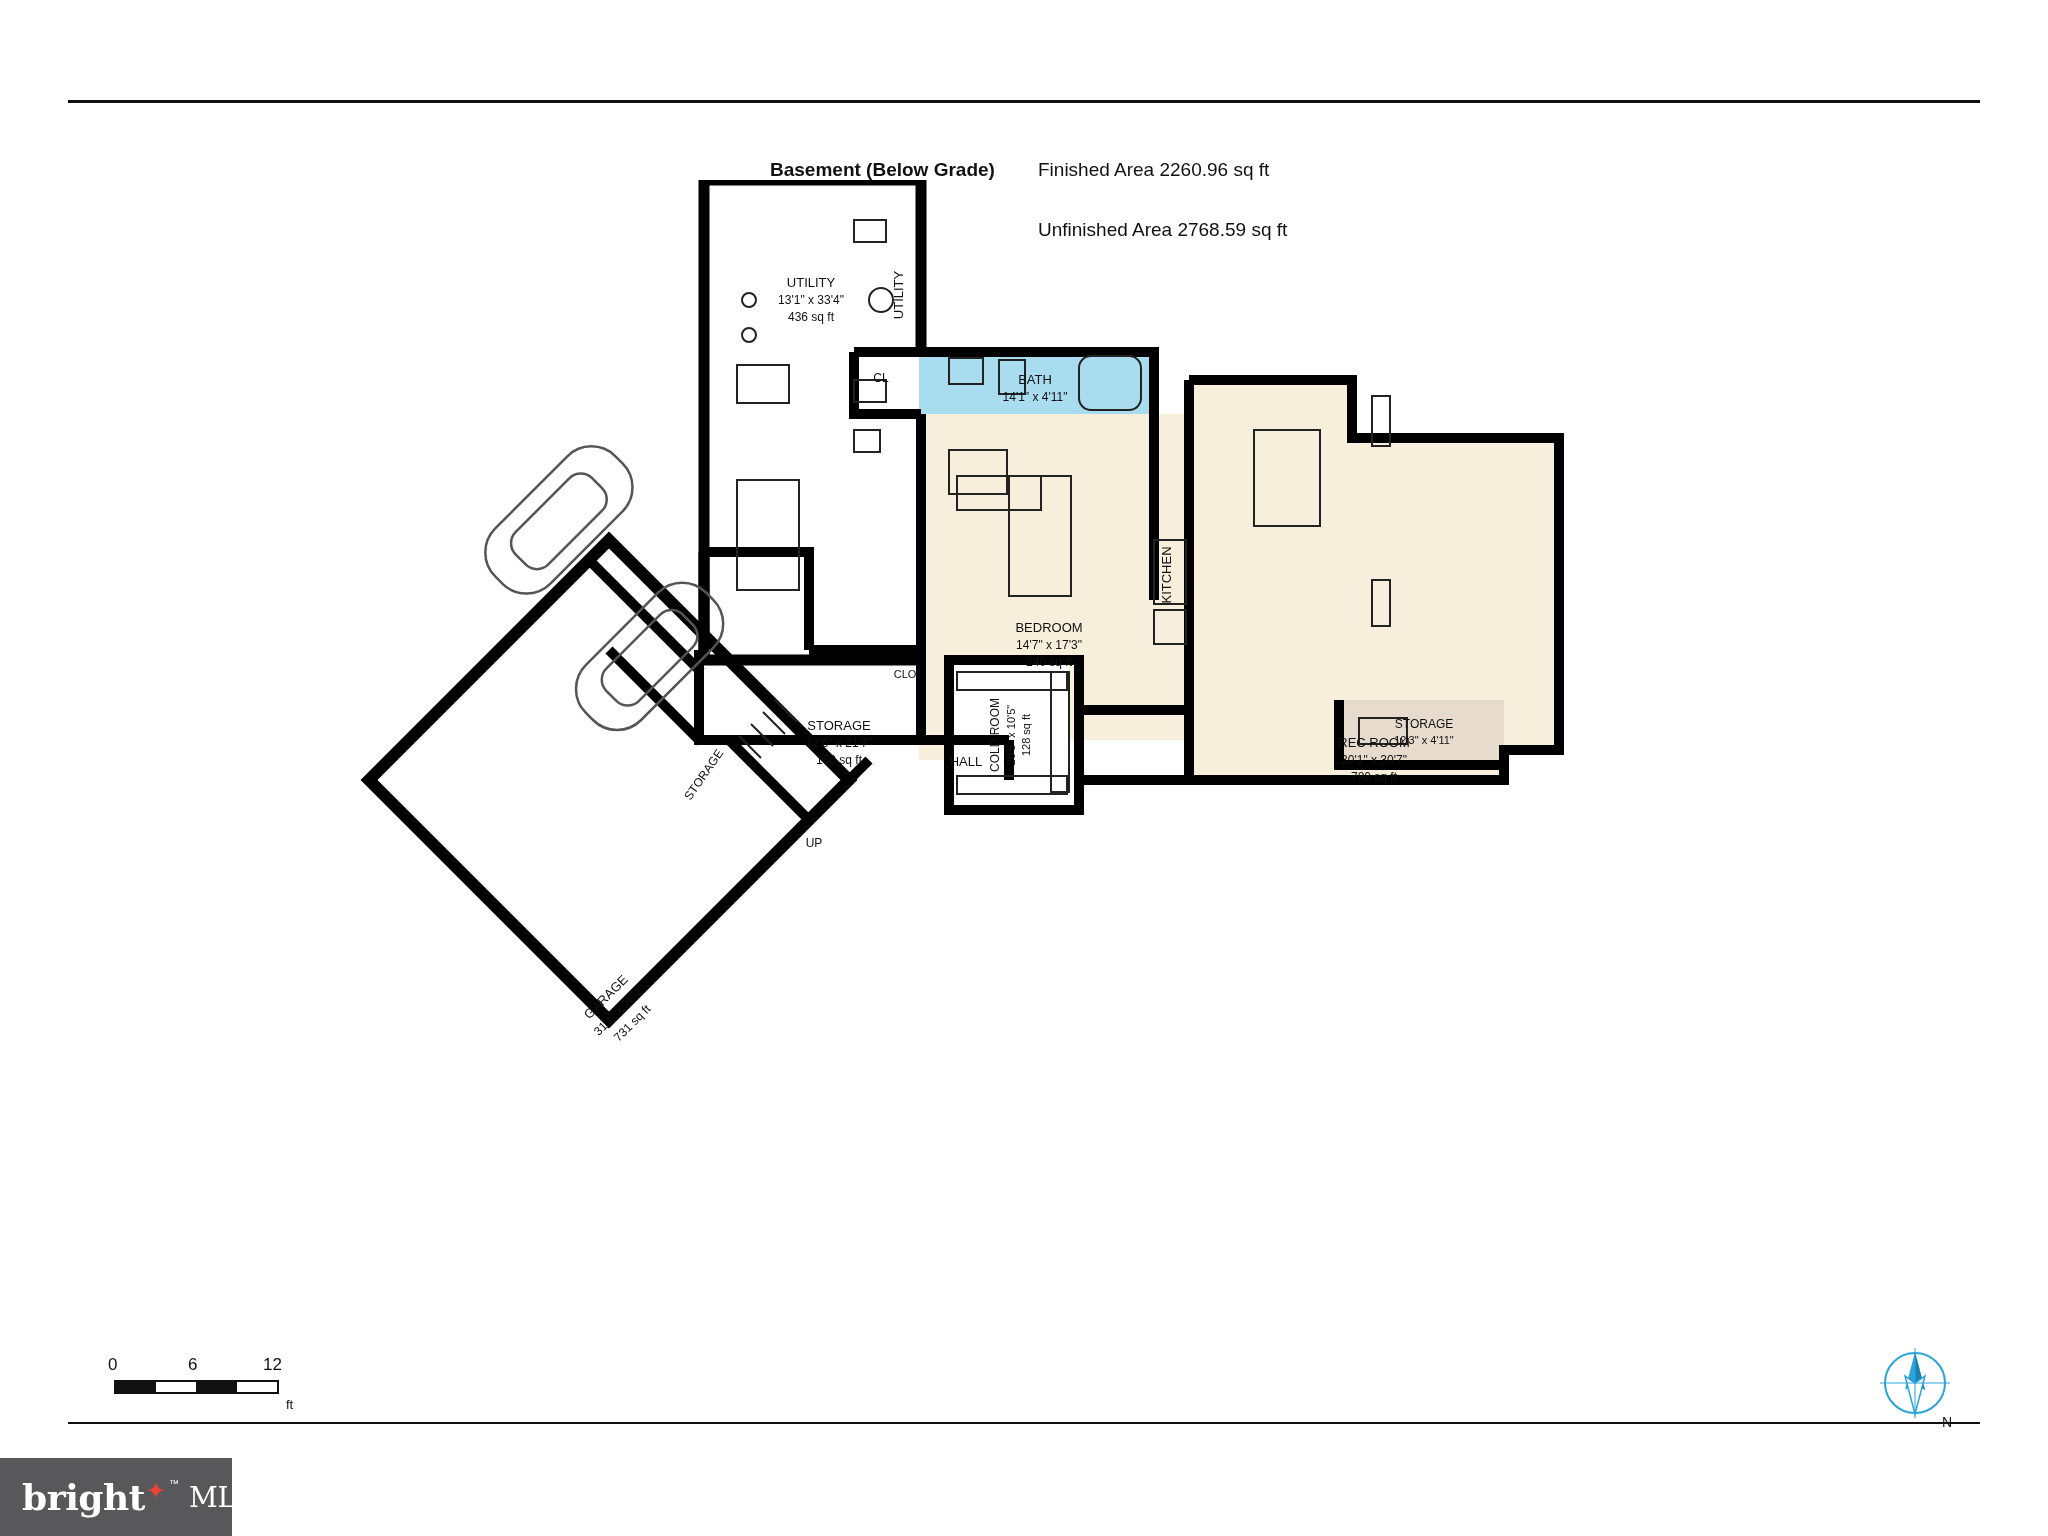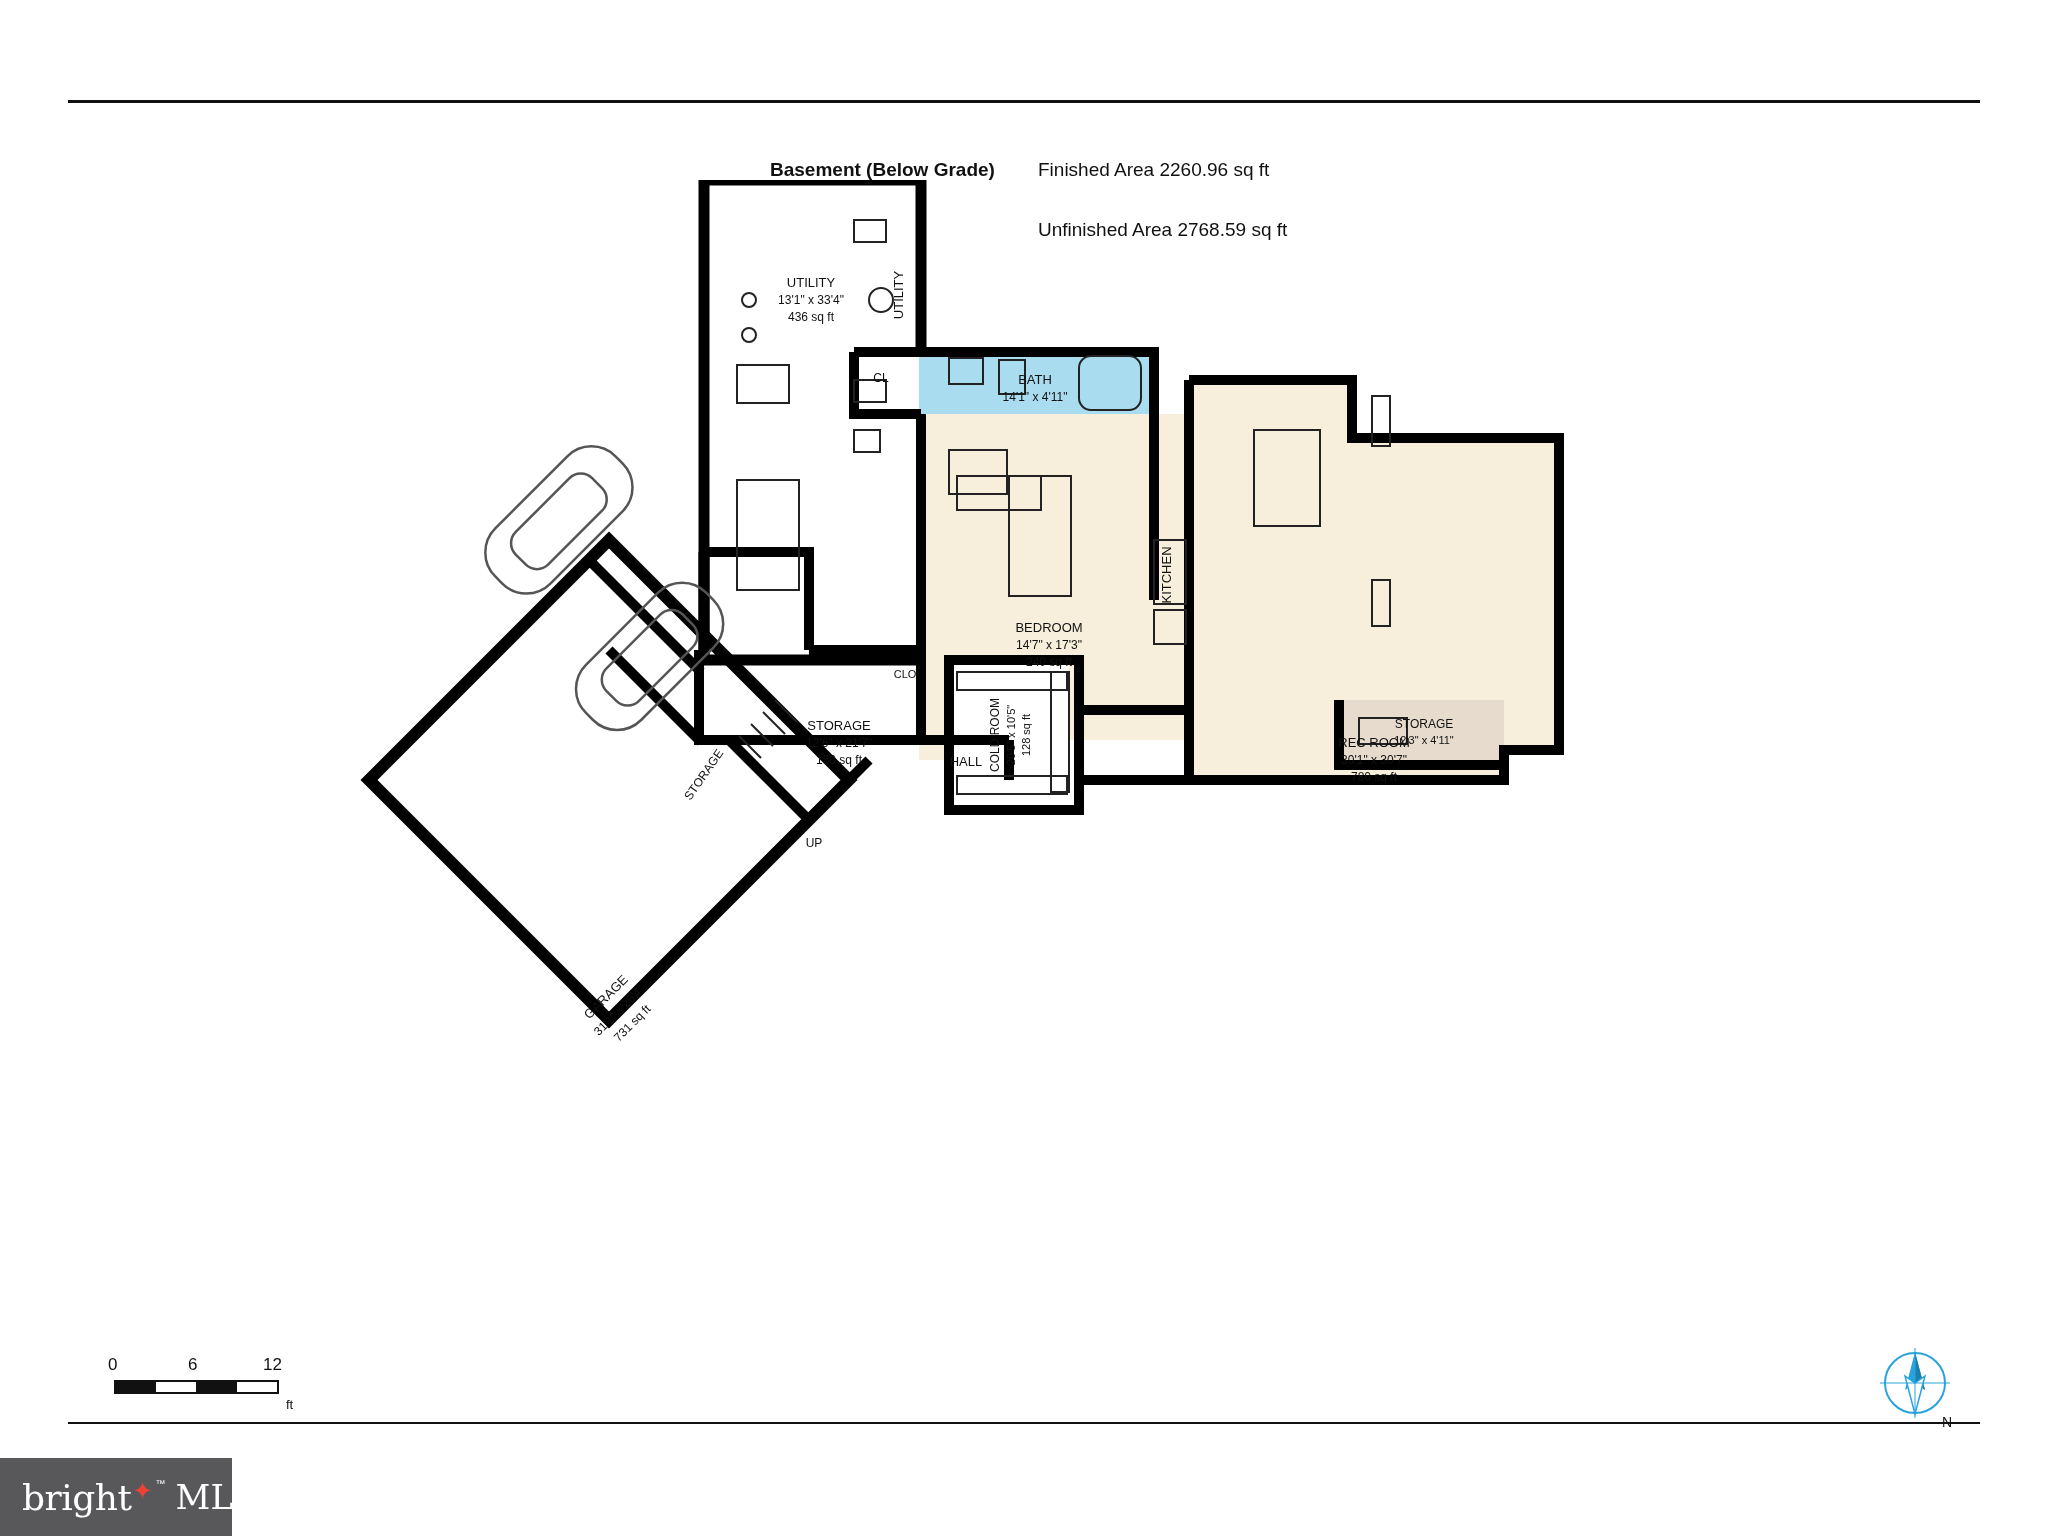--- a/index.html
+++ b/index.html
@@ -163,41 +163,41 @@
     height: 78px;
     background: #58585a;
     display: flex;
     align-items: center;
     padding-left: 22px;
     box-sizing: border-box;
   }
   .brand .word {
     color: #ffffff;
     font-size: 36px;
-    font-weight: normal;
+    font-weight: bold;
     letter-spacing: -0.5px;
     font-family: "DejaVu Serif", serif;
   }
   .brand .spark {
     color: #ef4136;
     font-size: 24px;
     margin: 0 2px 0 1px;
     position: relative;
     top: -6px;
   }
   .brand .tm {
     color: #ffffff;
     font-size: 10px;
     position: relative;
     top: -14px;
     margin-left: 1px;
   }
   .brand .mls {
     color: #ffffff;
-    font-size: 34px;
+    font-size: 28px;
     margin-left: 10px;
     font-family: "DejaVu Serif", serif;
   }
 
   
   text {
     font-family: "Liberation Sans", sans-serif;
     fill: #111111;
   }
 </style>

